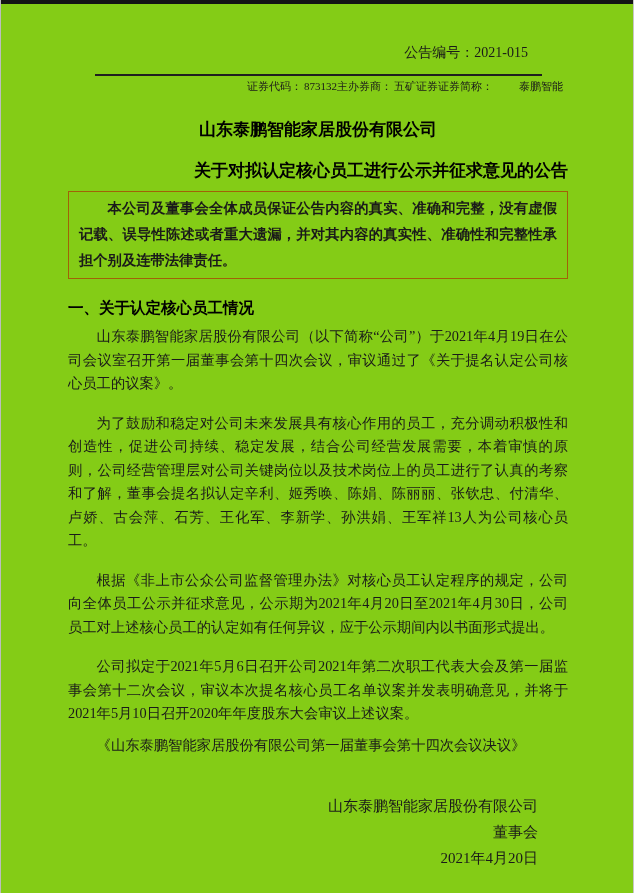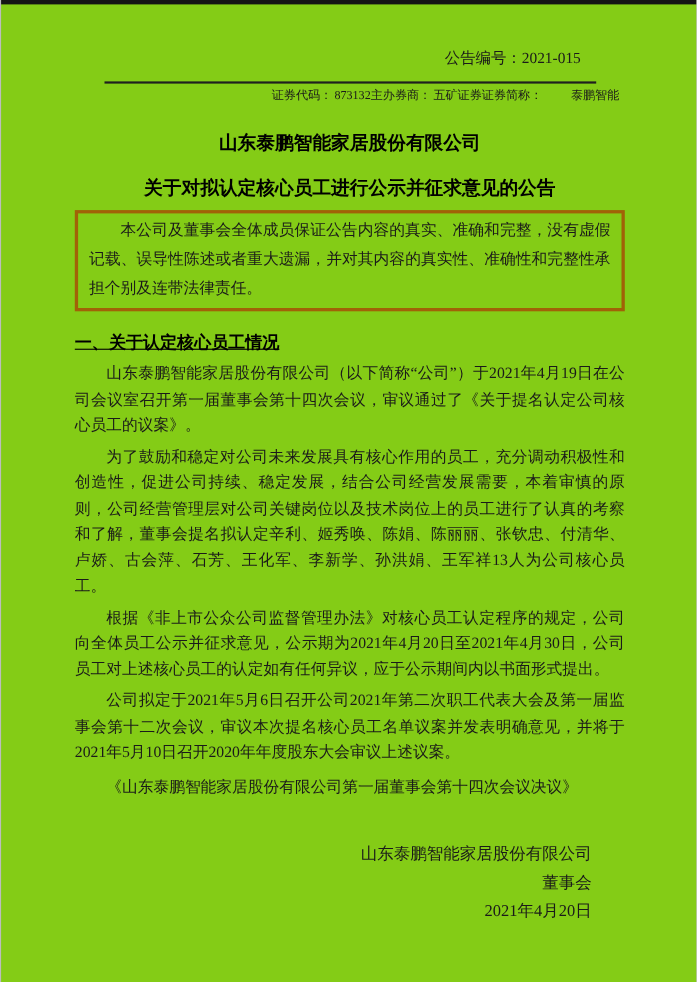--- a/index.html
+++ b/index.html
@@ -59,53 +59,53 @@
   .title-company {
     margin-top: 24px;
     text-align: center;
     font-family: "Liberation Sans", "DejaVu Sans", sans-serif;
     font-weight: 700;
     font-size: 17px;
     color: #000;
   }
   .title-subject {
     margin-top: 18px;
-    text-align: center;
+    text-align: right;
     font-family: "Liberation Sans", "DejaVu Sans", sans-serif;
     font-weight: 700;
     font-size: 17px;
     color: #000;
   }
   .disclaimer-box {
     margin-top: 9px;
-    border: 3px solid #a16207;
+    border: 1px solid #a16207;
     padding: 3px 10px 5px 10px;
     font-size: 14.3px;
     line-height: 26px;
     text-indent: 2em;
     text-align: justify;
+    font-weight: bold;
   }
   .section-heading {
     margin-top: 18px;
     font-family: "Liberation Sans", "DejaVu Sans", sans-serif;
     font-weight: 700;
     font-size: 15.5px;
     color: #000;
     line-height: 22px;
-    text-decoration: underline;
   }
   .section-heading.second { margin-top: 12px; }
   .body-para {
     margin-top: 6px;
     font-size: 14.3px;
     line-height: 23.5px;
     text-indent: 2em;
     text-align: justify;
   }
-  .body-para + .body-para { margin-top: 5px; }
+  .body-para + .body-para { margin-top: 16px; }
   .doc-item {
     margin-top: 8px;
     font-size: 14.3px;
     line-height: 23.5px;
     text-indent: 2em;
   }
   .signature {
     margin-top: 36px;
     padding-right: 30px;
     text-align: right;

